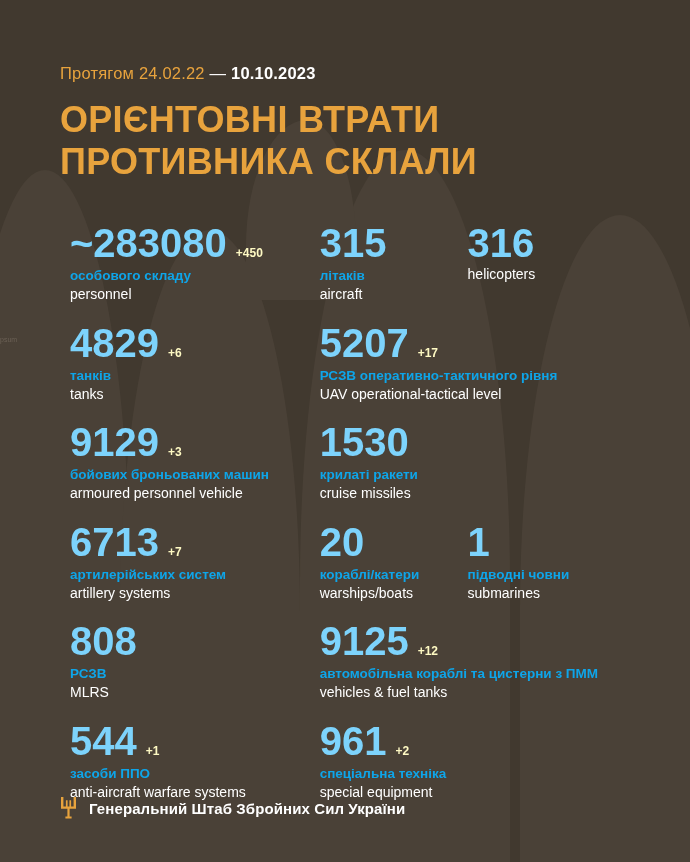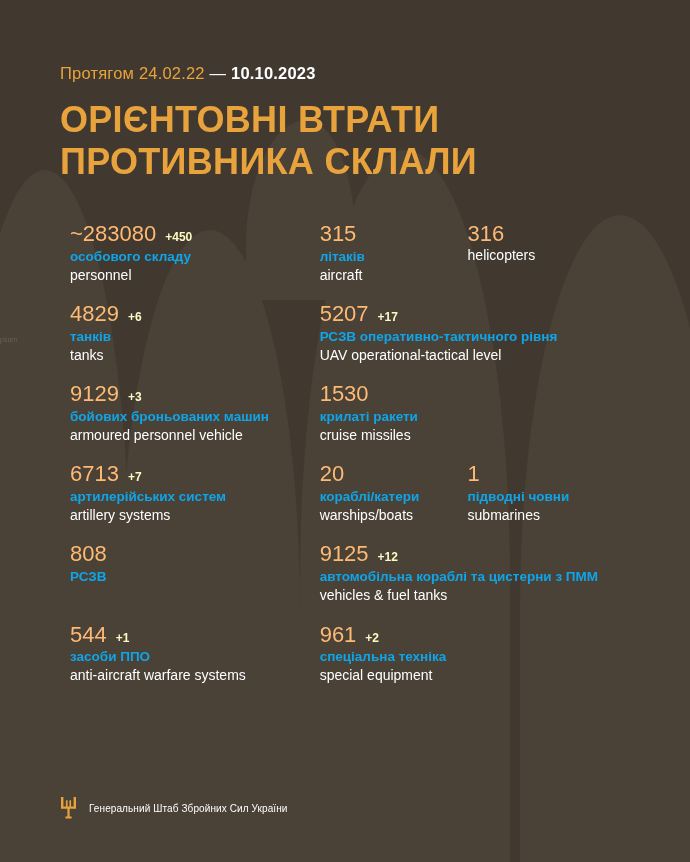--- a/index.html
+++ b/index.html
@@ -73,23 +73,23 @@
   }
   .cell {
     position: relative;
   }
   .num-line {
     display: flex;
     align-items: baseline;
     gap: 9px;
   }
   .num {
-    font-size: 22px;
-    font-weight: normal;
-    color: #fdba74;
+    font-size: 40px;
+    font-weight: bold;
+    color: #7dd3fc;
     line-height: 1.08;
     letter-spacing: 0px;
   }
   .delta {
     font-size: 12px;
     font-weight: bold;
     color: #fef9c3;
     line-height: 1;
   }
   .lbl-ua {
@@ -123,22 +123,22 @@
     gap: 12px;
     z-index: 3;
   }
   .trident {
     width: 17px;
     height: 23px;
     position: relative;
     flex: none;
   }
   .footer-text {
-    font-size: 10px;
-    font-weight: normal;
+    font-size: 15px;
+    font-weight: bold;
     color: #ffffff;
     letter-spacing: 0.1px;
   }
   .side-note {
     position: absolute;
     left: 0;
     top: 336px;
     font-size: 7px;
     color: #6b6055;
     z-index: 3;
@@ -263,20 +263,21 @@
       </div>
     </div>
 
     <div class="row">
       <div class="cell col-a pad-a">
         <div class="num-line">
           <span class="num">808</span>
           <span class="delta"></span>
         </div>
         <div class="lbl-ua">РСЗВ</div>
+        <div class="lbl-en">MLRS</div>
       </div>
       <div class="cell" style="width:340px">
         <div class="num-line">
           <span class="num">9125</span>
           <span class="delta">+12</span>
         </div>
         <div class="lbl-ua">автомобільна кораблі та цистерни з ПММ</div>
         <div class="lbl-en">vehicles &amp; fuel tanks</div>
       </div>
     </div>

